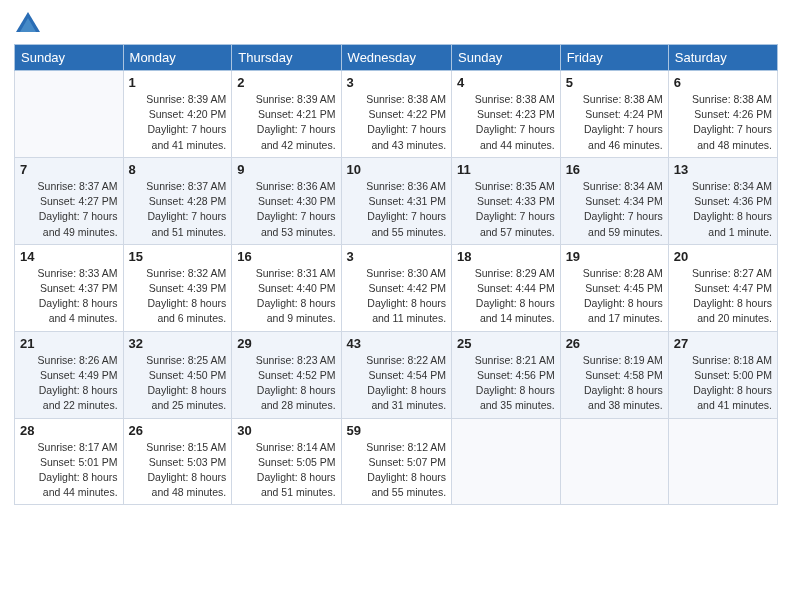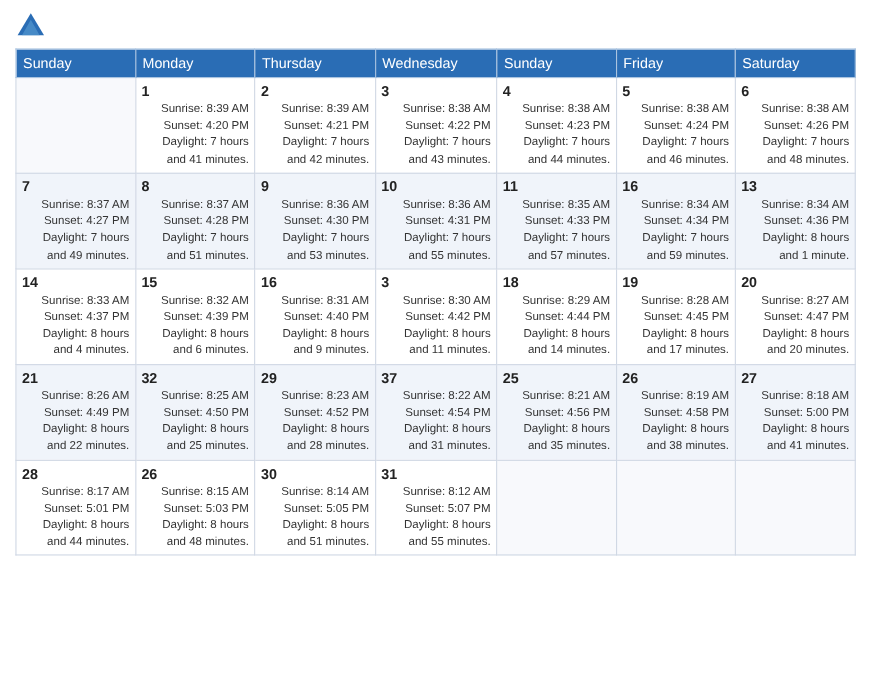--- a/index.html
+++ b/index.html
@@ -231,21 +231,21 @@
           </td>
           <td>
             <span class="day-num">32</span>
             <div class="day-info">Sunrise: 8:25 AM<br>Sunset: 4:50 PM<br>Daylight: 8 hours<br>and 25 minutes.</div>
           </td>
           <td>
             <span class="day-num">29</span>
             <div class="day-info">Sunrise: 8:23 AM<br>Sunset: 4:52 PM<br>Daylight: 8 hours<br>and 28 minutes.</div>
           </td>
           <td>
-            <span class="day-num">37</span>
+            <span class="day-num">43</span>
             <div class="day-info">Sunrise: 8:22 AM<br>Sunset: 4:54 PM<br>Daylight: 8 hours<br>and 31 minutes.</div>
           </td>
           <td>
             <span class="day-num">25</span>
             <div class="day-info">Sunrise: 8:21 AM<br>Sunset: 4:56 PM<br>Daylight: 8 hours<br>and 35 minutes.</div>
           </td>
           <td>
             <span class="day-num">26</span>
             <div class="day-info">Sunrise: 8:19 AM<br>Sunset: 4:58 PM<br>Daylight: 8 hours<br>and 38 minutes.</div>
           </td>
@@ -261,21 +261,21 @@
           </td>
           <td>
             <span class="day-num">26</span>
             <div class="day-info">Sunrise: 8:15 AM<br>Sunset: 5:03 PM<br>Daylight: 8 hours<br>and 48 minutes.</div>
           </td>
           <td>
             <span class="day-num">30</span>
             <div class="day-info">Sunrise: 8:14 AM<br>Sunset: 5:05 PM<br>Daylight: 8 hours<br>and 51 minutes.</div>
           </td>
           <td>
-            <span class="day-num">31</span>
+            <span class="day-num">59</span>
             <div class="day-info">Sunrise: 8:12 AM<br>Sunset: 5:07 PM<br>Daylight: 8 hours<br>and 55 minutes.</div>
           </td>
           <td class="empty-cell"></td>
           <td class="empty-cell"></td>
           <td class="empty-cell"></td>
         </tr>
       </tbody>
   </table>
 </div>
 

